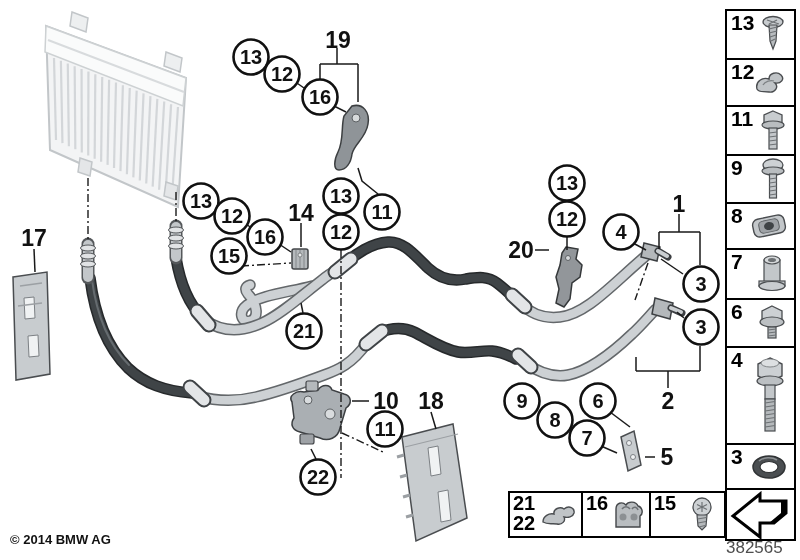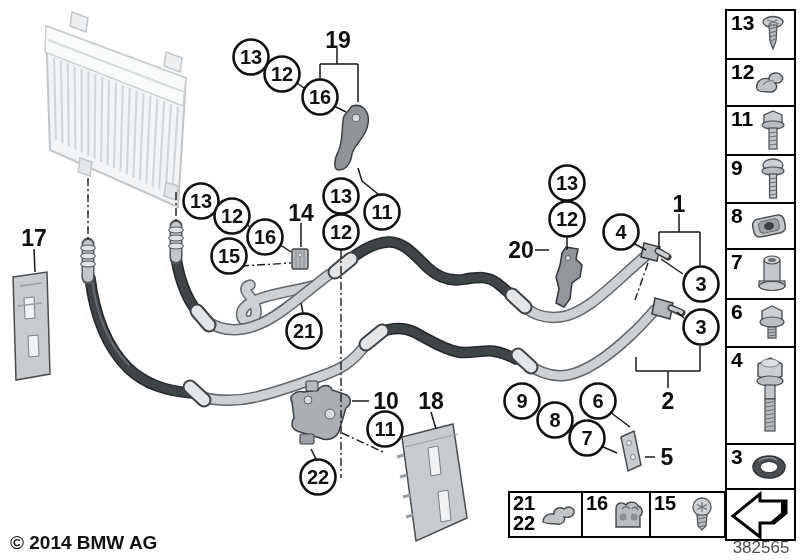--- a/index.html
+++ b/index.html
@@ -26,22 +26,22 @@
   .lcell:last-child{border-bottom:none;flex:1 1 auto;}
   .lnum{position:absolute;top:0px;left:4px;font-weight:bold;font-size:21px;color:#000;}
   .licon{position:absolute;right:3px;top:50%;transform:translateY(-50%);}
   .legend-row{position:absolute;left:508px;top:491px;width:218px;height:47px;
     border:2px solid #000;box-sizing:border-box;display:flex;flex-direction:row;background:#fff;}
   .rcell{position:relative;border-right:2px solid #000;box-sizing:border-box;}
   .rcell:last-child{border-right:none;}
   .rnum{position:absolute;top:-1px;left:3px;font-weight:bold;font-size:20px;color:#000;}
   .rnum2{position:absolute;top:19px;left:3px;font-weight:bold;font-size:20px;color:#000;}
   .ricon{position:absolute;right:1px;top:50%;transform:translateY(-50%);}
-  .copyright{position:absolute;left:10px;top:532px;font-size:19px;font-weight:bold;color:#111;}
-  .diagram-number{position:absolute;left:726px;top:538px;width:70px;text-align:center;
+  .copyright{position:absolute;left:10px;top:532px;font-size:13px;font-weight:bold;color:#111;}
+  .diagram-number{position:absolute;left:726px;top:538px;width:70px;
     font-size:17px;color:#4e4e4e;}
 </style>
 </head>
 <body>
 
 <div class="stage">
 
 <svg id="diagram" width="800" height="560" viewBox="0 0 800 560">
 
   <g>

